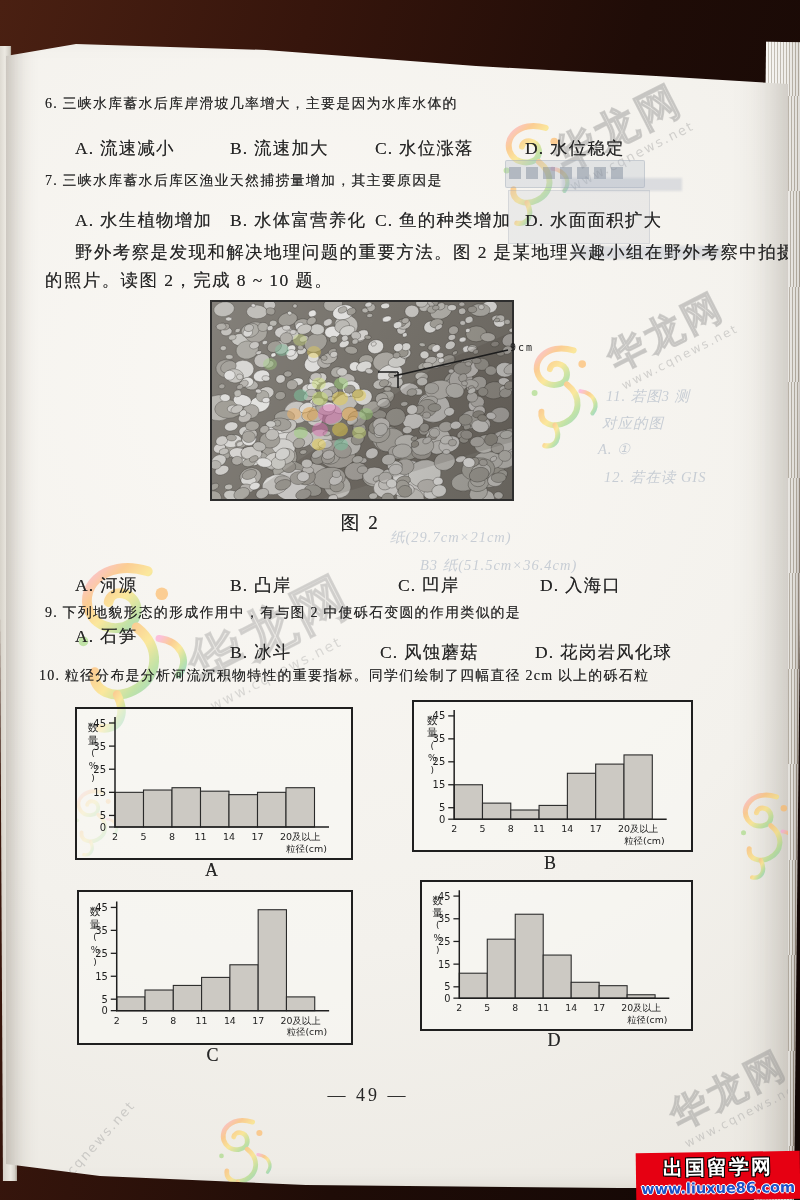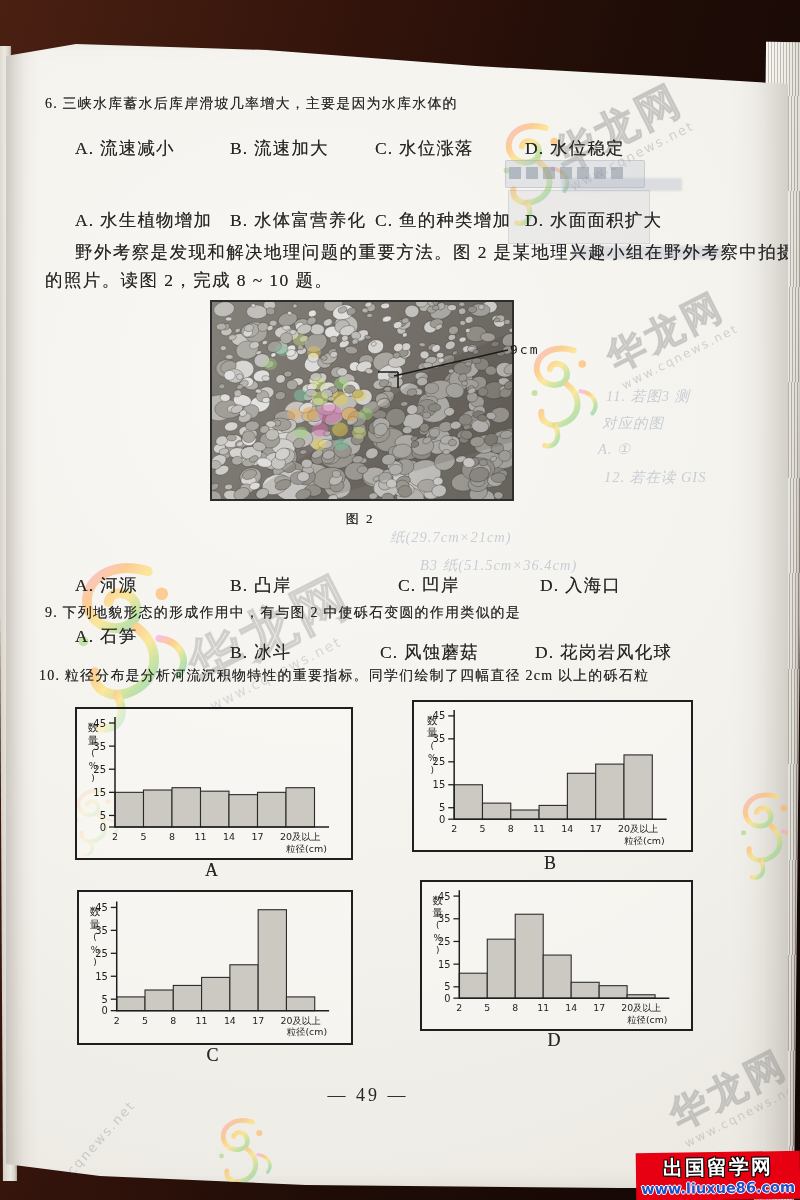--- a/index.html
+++ b/index.html
@@ -28,28 +28,28 @@
       radial-gradient(130% 90% at 38% 30%,#faf8f4 0%,#f3f1ec 55%,#e9e6df 100%);
     clip-path:polygon(0px 18px,70px 6px,260px 12px,470px 28px,650px 38px,782px 46px,
                       782px 1150px,614px 1150px,300px 1147px,94px 1138px,0px 1126px);
     box-shadow:inset 20px 0 26px -16px rgba(60,45,30,.35), inset -34px 0 44px -26px rgba(60,50,35,.28);
     color:#262626;
   }
   .page *{position:absolute;}
   .qline{font-size:14px;letter-spacing:1.2px;white-space:nowrap;text-shadow:0 0 .4px rgba(20,20,20,.55);}
   .opt{font-size:17.5px;letter-spacing:1.2px;white-space:nowrap;text-shadow:0 0 .4px rgba(20,20,20,.55);}
   .para{font-size:17.5px;letter-spacing:1.4px;white-space:nowrap;text-shadow:0 0 .4px rgba(20,20,20,.55);}
-  .caption{font-size:13px;letter-spacing:2px;text-shadow:0 0 .4px rgba(20,20,20,.55);}
+  .caption{font-size:19px;letter-spacing:2px;text-shadow:0 0 .4px rgba(20,20,20,.55);}
   
   .figure{left:204px;top:262px;width:300px;height:197px;border:2px solid #2e2e2e;background:#7a766f;overflow:hidden;}
   .figure svg{left:0;top:0;}
   .fig-shade{left:0;top:0;width:100%;height:100%;
     background:linear-gradient(115deg,rgba(255,255,255,.10) 0%,rgba(0,0,0,0) 45%,rgba(40,38,34,.20) 100%);}
   .anno-svg{left:352px;top:290px;width:175px;height:80px;pointer-events:none;}
-  .size-label{left:504px;top:304px;font-family:"DejaVu Sans Mono",monospace;font-size:13px;letter-spacing:2px;color:#1d1d1d;}
+  .size-label{left:504px;top:304px;font-family:"DejaVu Sans Mono",monospace;font-size:10px;letter-spacing:2px;color:#1d1d1d;}
   
   .chartbox{border:2.3px solid #1f1f1f;background:rgba(250,249,246,.5);}
   .chartbox svg{left:0;top:0;}
   .chart-label{font-size:18px;text-align:center;letter-spacing:1px;text-shadow:0 0 .4px rgba(20,20,20,.5);}
   #boxA{left:69px;top:669px;width:274px;height:149px;}
   #boxB{left:406px;top:662px;width:277px;height:148px;}
   #boxC{left:71px;top:852px;width:272px;height:151px;}
   #boxD{left:414px;top:842px;width:269px;height:147px;}
   #labA{left:69px;top:822px;width:274px;}
   #labB{left:406px;top:815px;width:277px;}
@@ -167,20 +167,24 @@
 
   <div class="qline" style="left:39px;top:57px;">
     <span style="position:static;">6.</span>
     <span style="position:static;">三峡水库蓄水后库岸滑坡几率增大，主要是因为水库水体的</span>
   </div>
   <span class="opt" style="left:69px;top:98px;">A. 流速减小</span>
   <span class="opt" style="left:224px;top:98px;">B. 流速加大</span>
   <span class="opt" style="left:369px;top:98px;">C. 水位涨落</span>
   <span class="opt" style="left:519px;top:98px;">D. 水位稳定</span>
 
+  <div class="qline" style="left:39px;top:134px;">
+    <span style="position:static;">7.</span>
+    <span style="position:static;">三峡水库蓄水后库区渔业天然捕捞量增加，其主要原因是</span>
+  </div>
   <span class="opt" style="left:69px;top:170px;">A. 水生植物增加</span>
   <span class="opt" style="left:224px;top:170px;">B. 水体富营养化</span>
   <span class="opt" style="left:369px;top:170px;">C. 鱼的种类增加</span>
   <span class="opt" style="left:519px;top:170px;">D. 水面面积扩大</span>
 
   <div class="para" style="left:69px;top:202px;">野外考察是发现和解决地理问题的重要方法。图 2 是某地理兴趣小组在野外考察中拍摄</div>
   <div class="para" style="left:39px;top:230px;">的照片。读图 2，完成 8 ~ 10 题。</div>
 
   <div class="figure">
     <svg id="pebbles" width="300" height="197">

